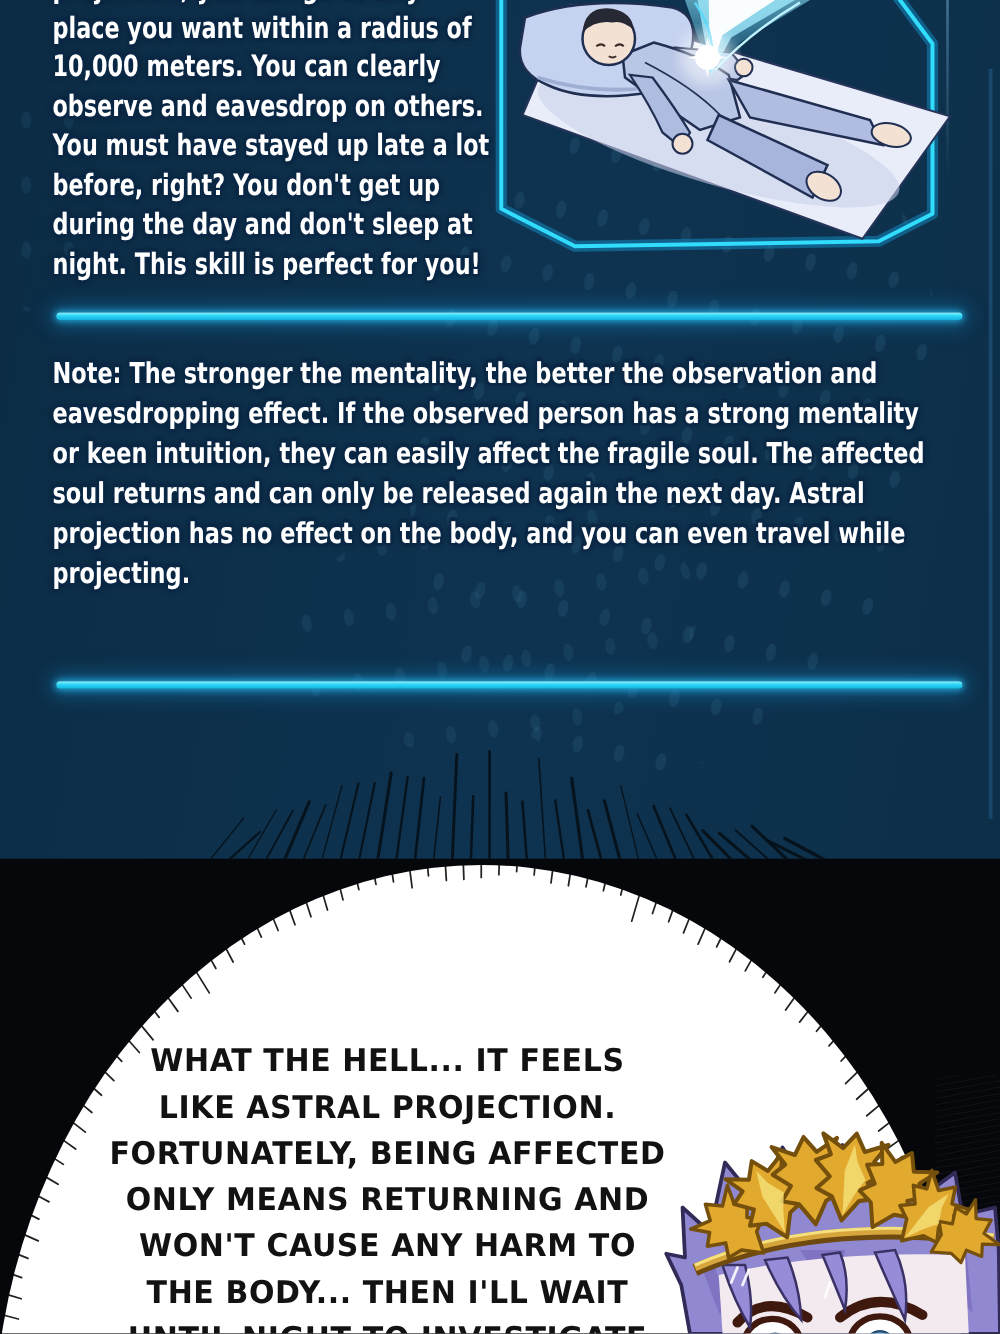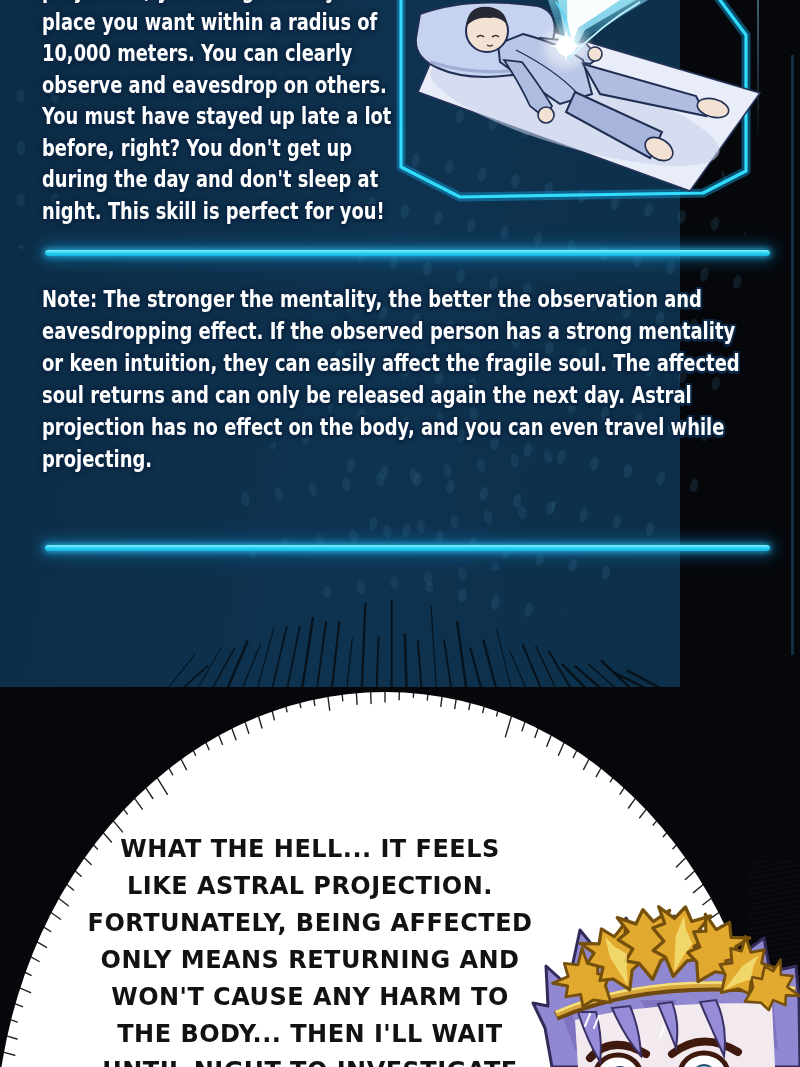--- a/index.html
+++ b/index.html
@@ -1,20 +1,20 @@
 <!DOCTYPE html>
 <html><head>
 <meta charset="utf-8">
 <style>
   html,body{margin:0;padding:0;background:#000;}
   .page{position:relative;width:800px;height:1067px;overflow:hidden;
         background:#05070b;font-family:"DejaVu Sans",sans-serif;}
 
   
-  .top-panel{position:absolute;left:0;top:0;width:680px;height:687px;
+  .top-panel{position:absolute;left:0;top:0;width:800px;height:687px;
              background:linear-gradient(100deg,#0c2c45 0%,#0e3350 55%,#0d2f49 100%);}
   .dots{position:absolute;pointer-events:none;
         background-image:radial-gradient(ellipse 7px 12px at center,rgba(62,118,148,.45) 55%,transparent 60%);
         background-size:34px 52px;border-radius:50%;}
   .dots.a{left:330px;top:60px;width:420px;height:560px;opacity:.45;transform:rotate(12deg);}
   .dots.b{left:230px;top:400px;width:330px;height:200px;opacity:.4;transform:rotate(-8deg);}
   .dots.c{left:-30px;top:70px;width:120px;height:180px;opacity:.35;}
   .edge-line-1{position:absolute;left:757px;top:0;width:2px;height:142px;
                background:linear-gradient(rgba(110,170,205,.55),rgba(110,170,205,0));}
   .edge-line-2{position:absolute;left:791px;top:55px;width:3px;height:600px;

